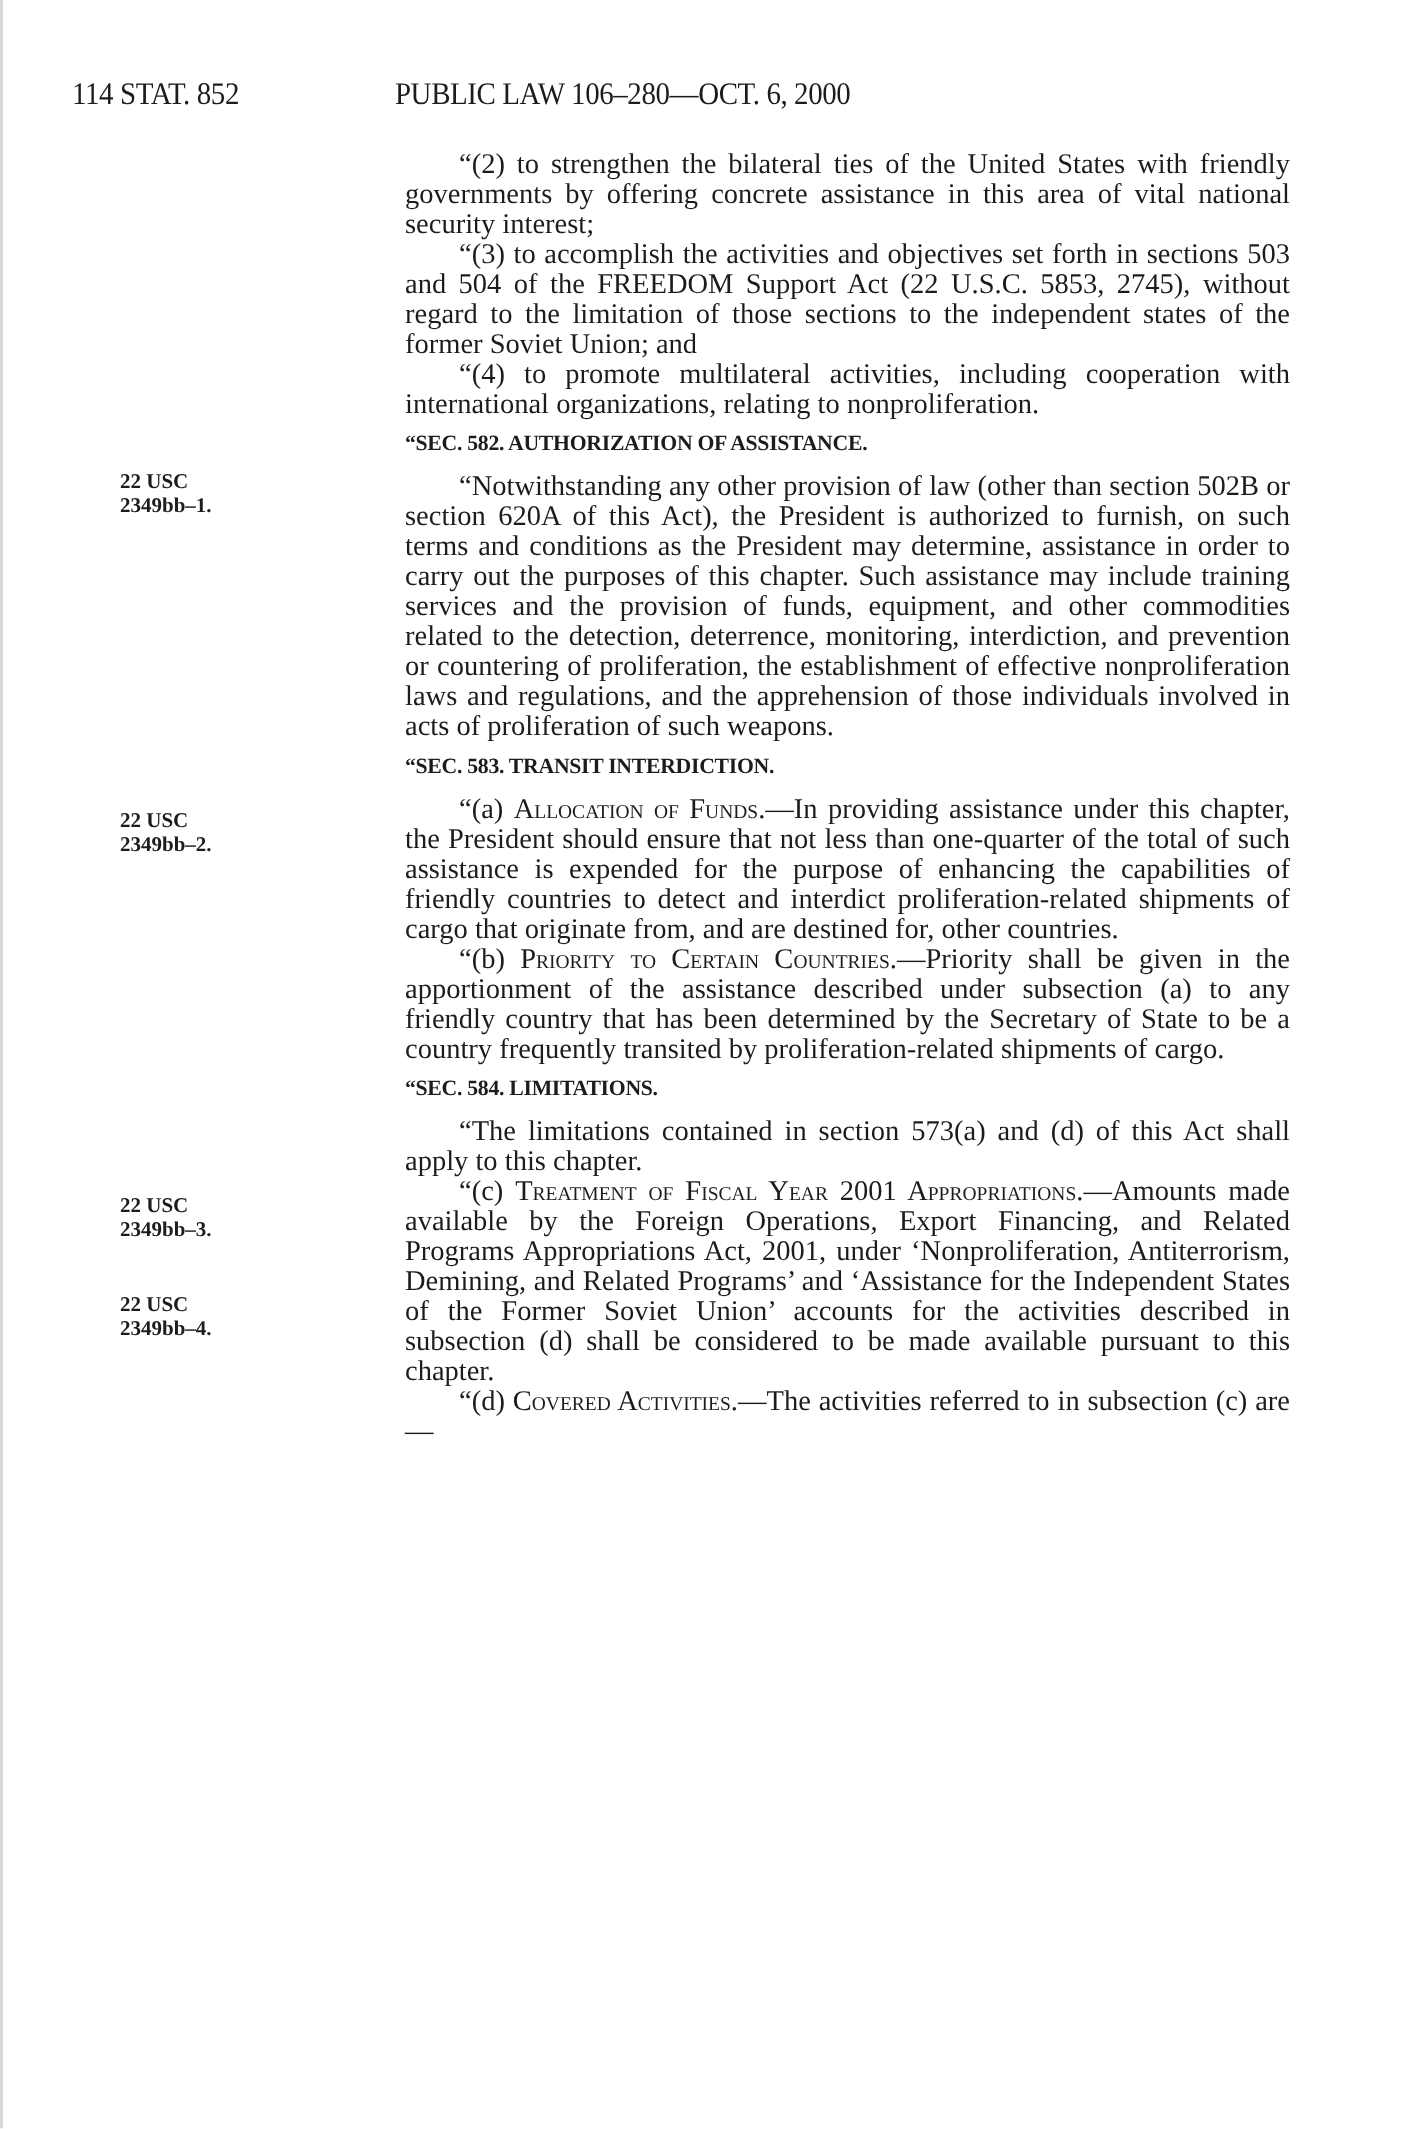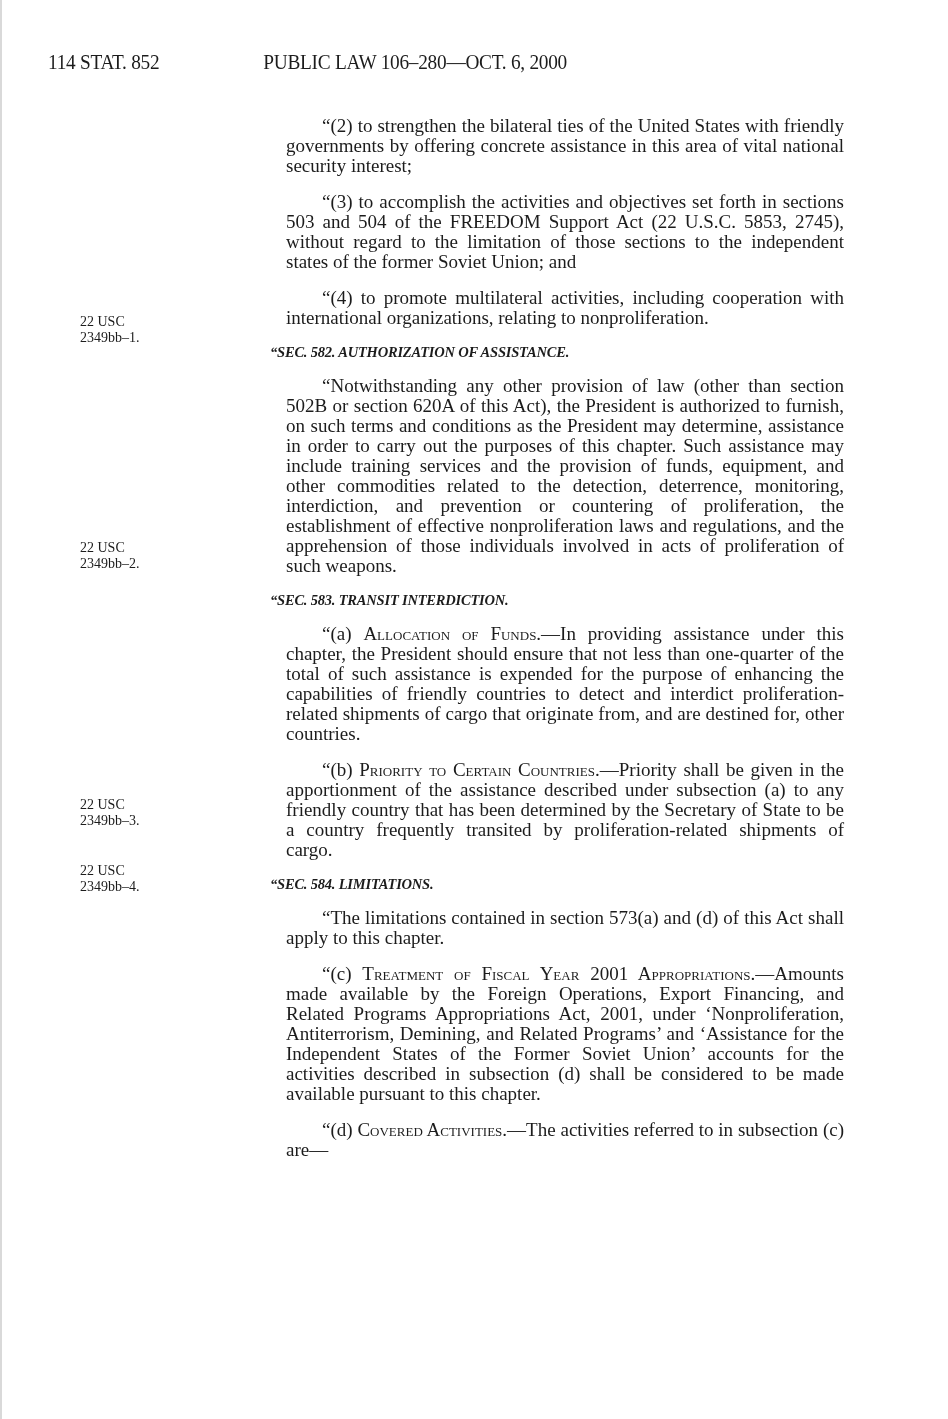--- a/index.html
+++ b/index.html
@@ -10,29 +10,29 @@
     }
     .page-edge { position: absolute; left: 0; top: 0; width: 2px; height: 1419px; background: #d9d9d9; }
     .header {
       position: absolute; top: 50px; left: 48px; right: 0;
       font-size: 21px; letter-spacing: -0.3px; transform: scaleX(0.92); transform-origin: left top;
     }
     .header .stat { position: absolute; left: 0; top: 0; }
     .header .title { position: absolute; left: 234px; top: 0; }
 
     .body { position: absolute; left: 270px; top: 100px; width: 590px; }
-    p { margin: 16px; font-size: 19px; line-height: 20px; text-align: justify; text-align-last: left; }
+    p { margin: 0; font-size: 19px; line-height: 20px; text-align: justify; text-align-last: left; }
     p.ind { text-indent: 36px; }
     .sc { font-variant: small-caps; }
     .sec-head {
       font-weight: bold; font-size: 14.5px; letter-spacing: -0.2px;
-      margin: 8px 0 11px 0; line-height: 16px; font-style: italic;
+      margin: 8px 0 11px 0; line-height: 16px;
     }
     .margin-note {
-      position: absolute; left: 80px; font-size: 14px; line-height: 16px; width: 110px;
+      position: absolute; left: 80px; font-size: 14px; line-height: 16px; width: 110px; font-weight: bold;
     }
     .block { position: relative; }
   </style>
 </head>
 <body>
 
 <div class="page-edge"></div>
 
 <div class="header">
   <span class="stat">114 STAT. 852</span>

